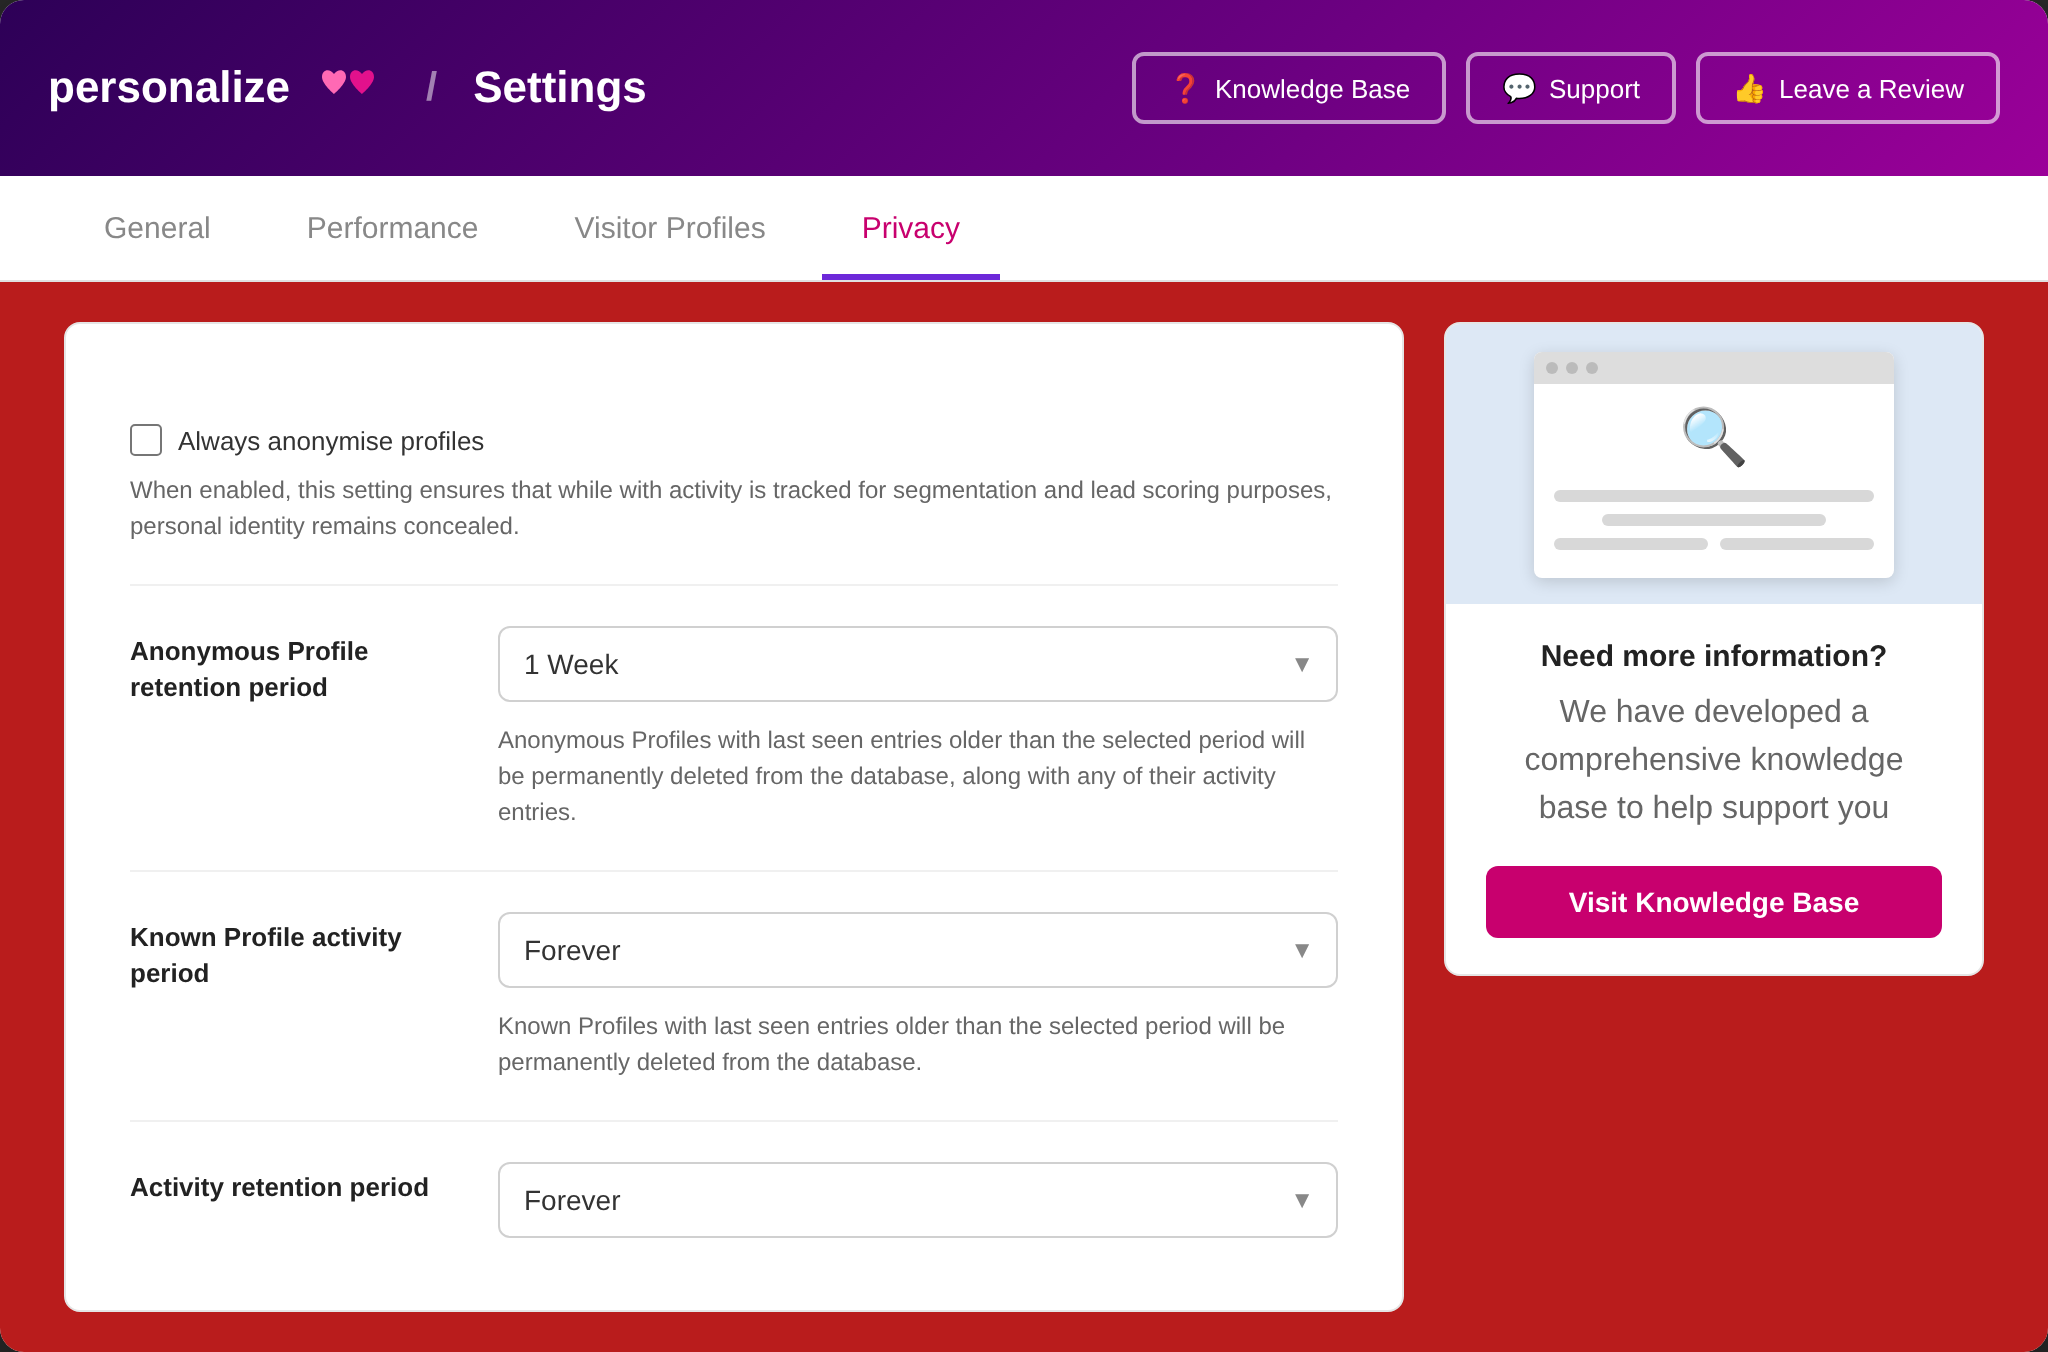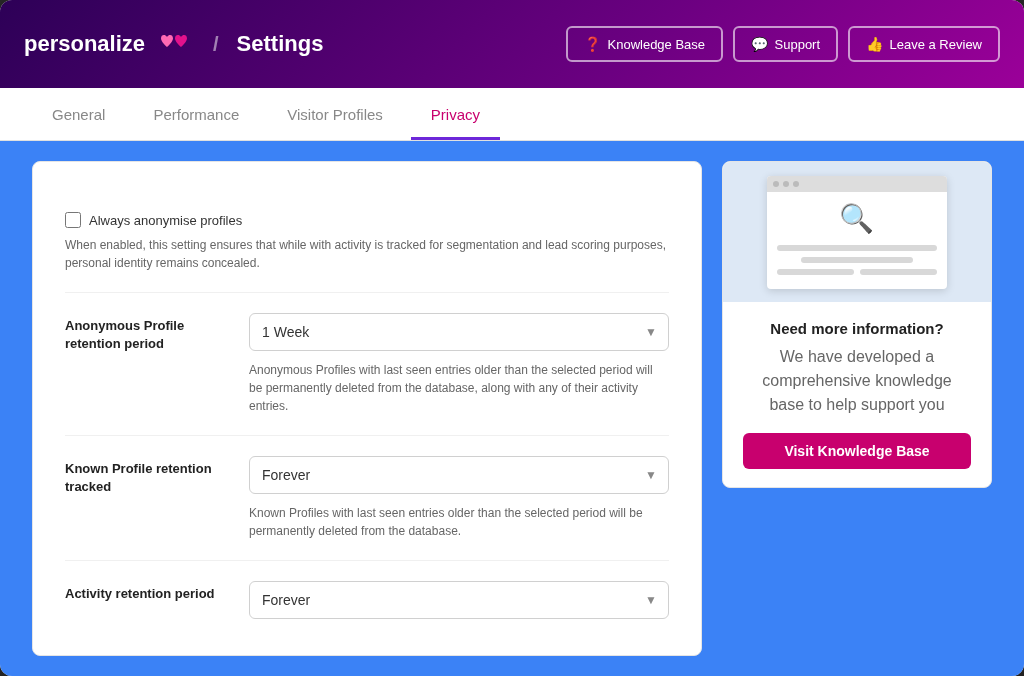--- a/index.html
+++ b/index.html
@@ -77,21 +77,21 @@
     }
     .header-btn .btn-icon {
       font-size: 14px;
     }
     
     .main-content {
       flex: 1;
       display: flex;
       flex-direction: column;
       overflow: hidden;
-      background: #3b82f6;
+      background: #b91c1c;
     }
     
     .tabs-bar {
       background: white;
       padding: 0 32px;
       display: flex;
       gap: 0;
       border-bottom: 1px solid #e0e0e0;
       flex-shrink: 0;
     }
@@ -377,21 +377,21 @@
                 <option>1 Year</option>
                 <option>Forever</option>
               </select>
               <span class="select-arrow">▼</span>
             </div>
             <div class="setting-description">Anonymous Profiles with last seen entries older than the selected period will be permanently deleted from the database, along with any of their activity entries.</div>
           </div>
         </div>
 
         <div class="setting-row">
-          <div class="setting-label">Known Profile retention tracked</div>
+          <div class="setting-label">Known Profile activity period</div>
           <div class="setting-control">
             <div class="select-wrapper">
               <select class="setting-select">
                 <option>1 Week</option>
                 <option>2 Weeks</option>
                 <option>1 Month</option>
                 <option>3 Months</option>
                 <option>6 Months</option>
                 <option>1 Year</option>
                 <option selected="">Forever</option>

